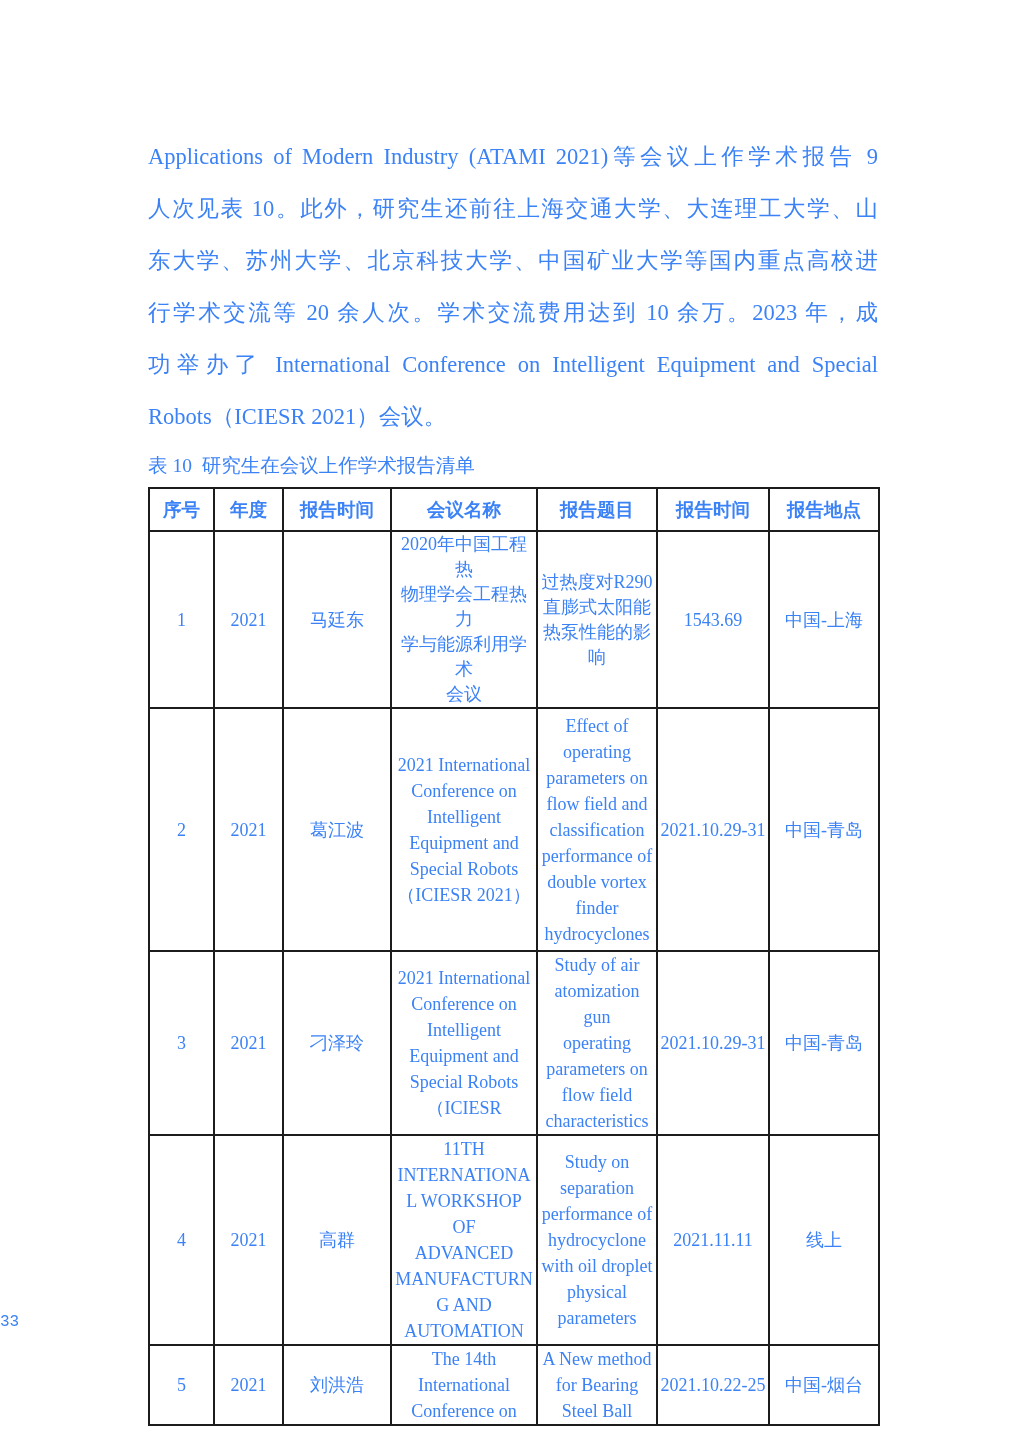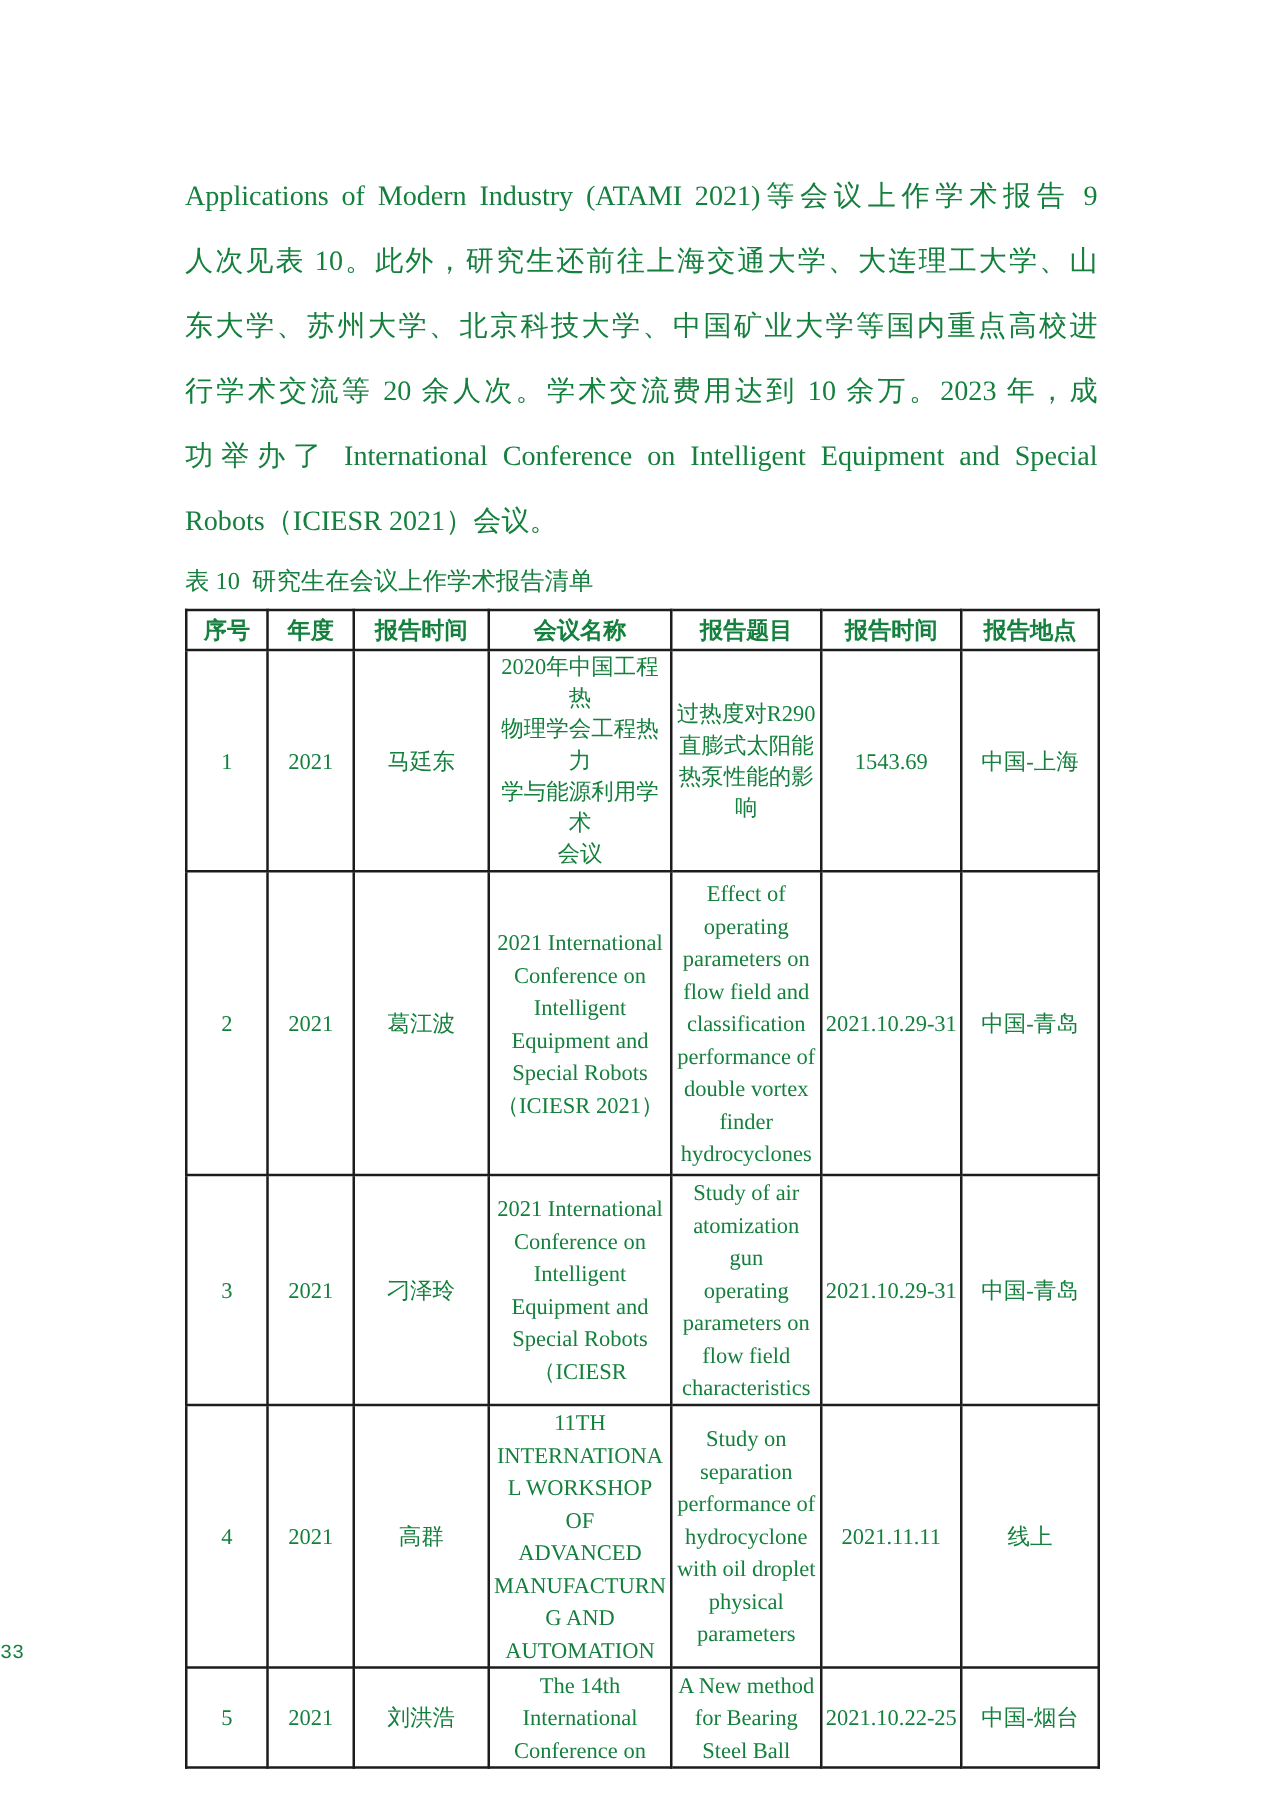--- a/index.html
+++ b/index.html
@@ -2,21 +2,21 @@
 <html><head>
 <meta charset="utf-8">
 <style>
   html, body { margin: 0; padding: 0; background: #e8e8e8; }
   .doc {
     position: relative;
     width: 1024px;
     height: 1448px;
     background: #ffffff;
     font-family: "Liberation Serif", "DejaVu Serif", serif;
-    color: #15803d;
+    color: #3b82f6;
     overflow: hidden;
     margin: 0 auto;
   }
   
   .para {
     position: absolute;
     left: 148px;
     top: 131px;
     width: 730px;
     font-size: 22.5px;
@@ -67,21 +67,21 @@
   table.report td {
     font-size: 18px;
     line-height: 26px;
   }
   td.wrap {
     white-space: pre-line;
     font-size: 17.5px;
     line-height: 27px;
     margin-top: 18px;
   }
-  tr.hdr  { height: 32px; }
+  tr.hdr  { height: 43px; }
   tr.r1 { height: 102px; }
   tr.r1 td.wrap { line-height: 25px; }
   tr.r2 { height: 243px; }
   tr.r3 { height: 163px; }
   tr.r4 { height: 190px; }
   tr.r5 { height: 80px; }
   
   .pagenum {
     position: absolute;
     left: 0;

